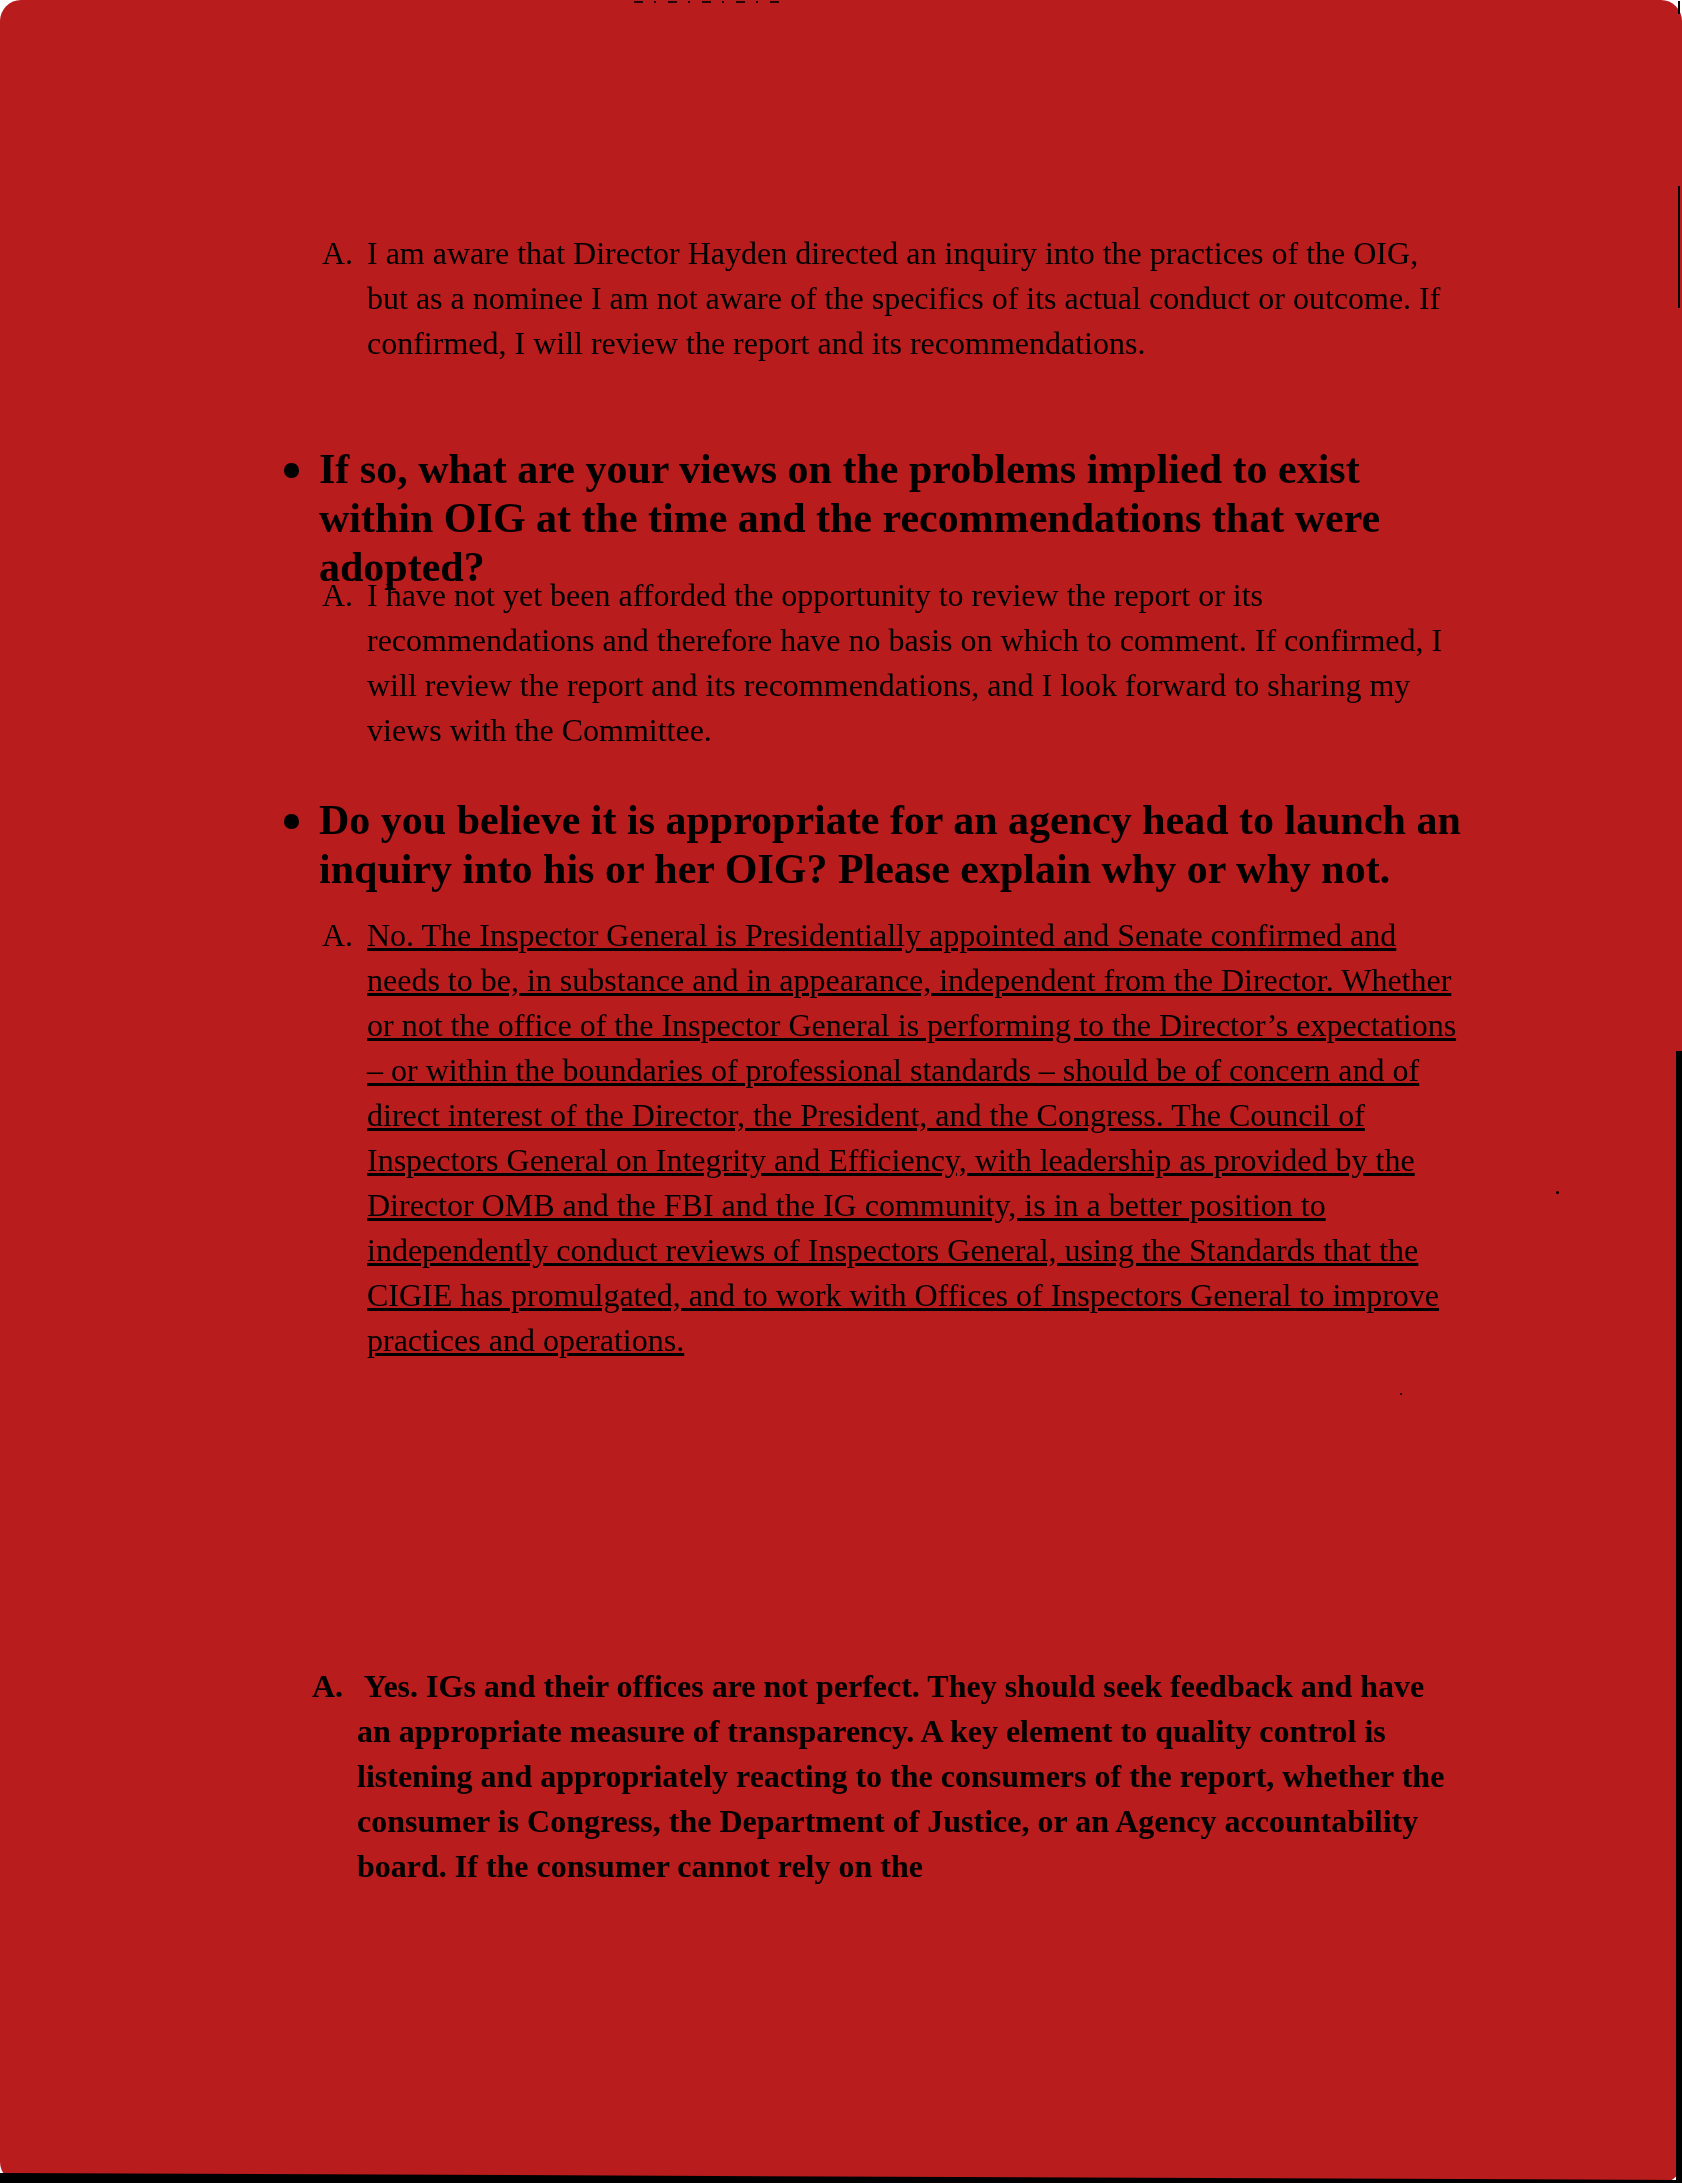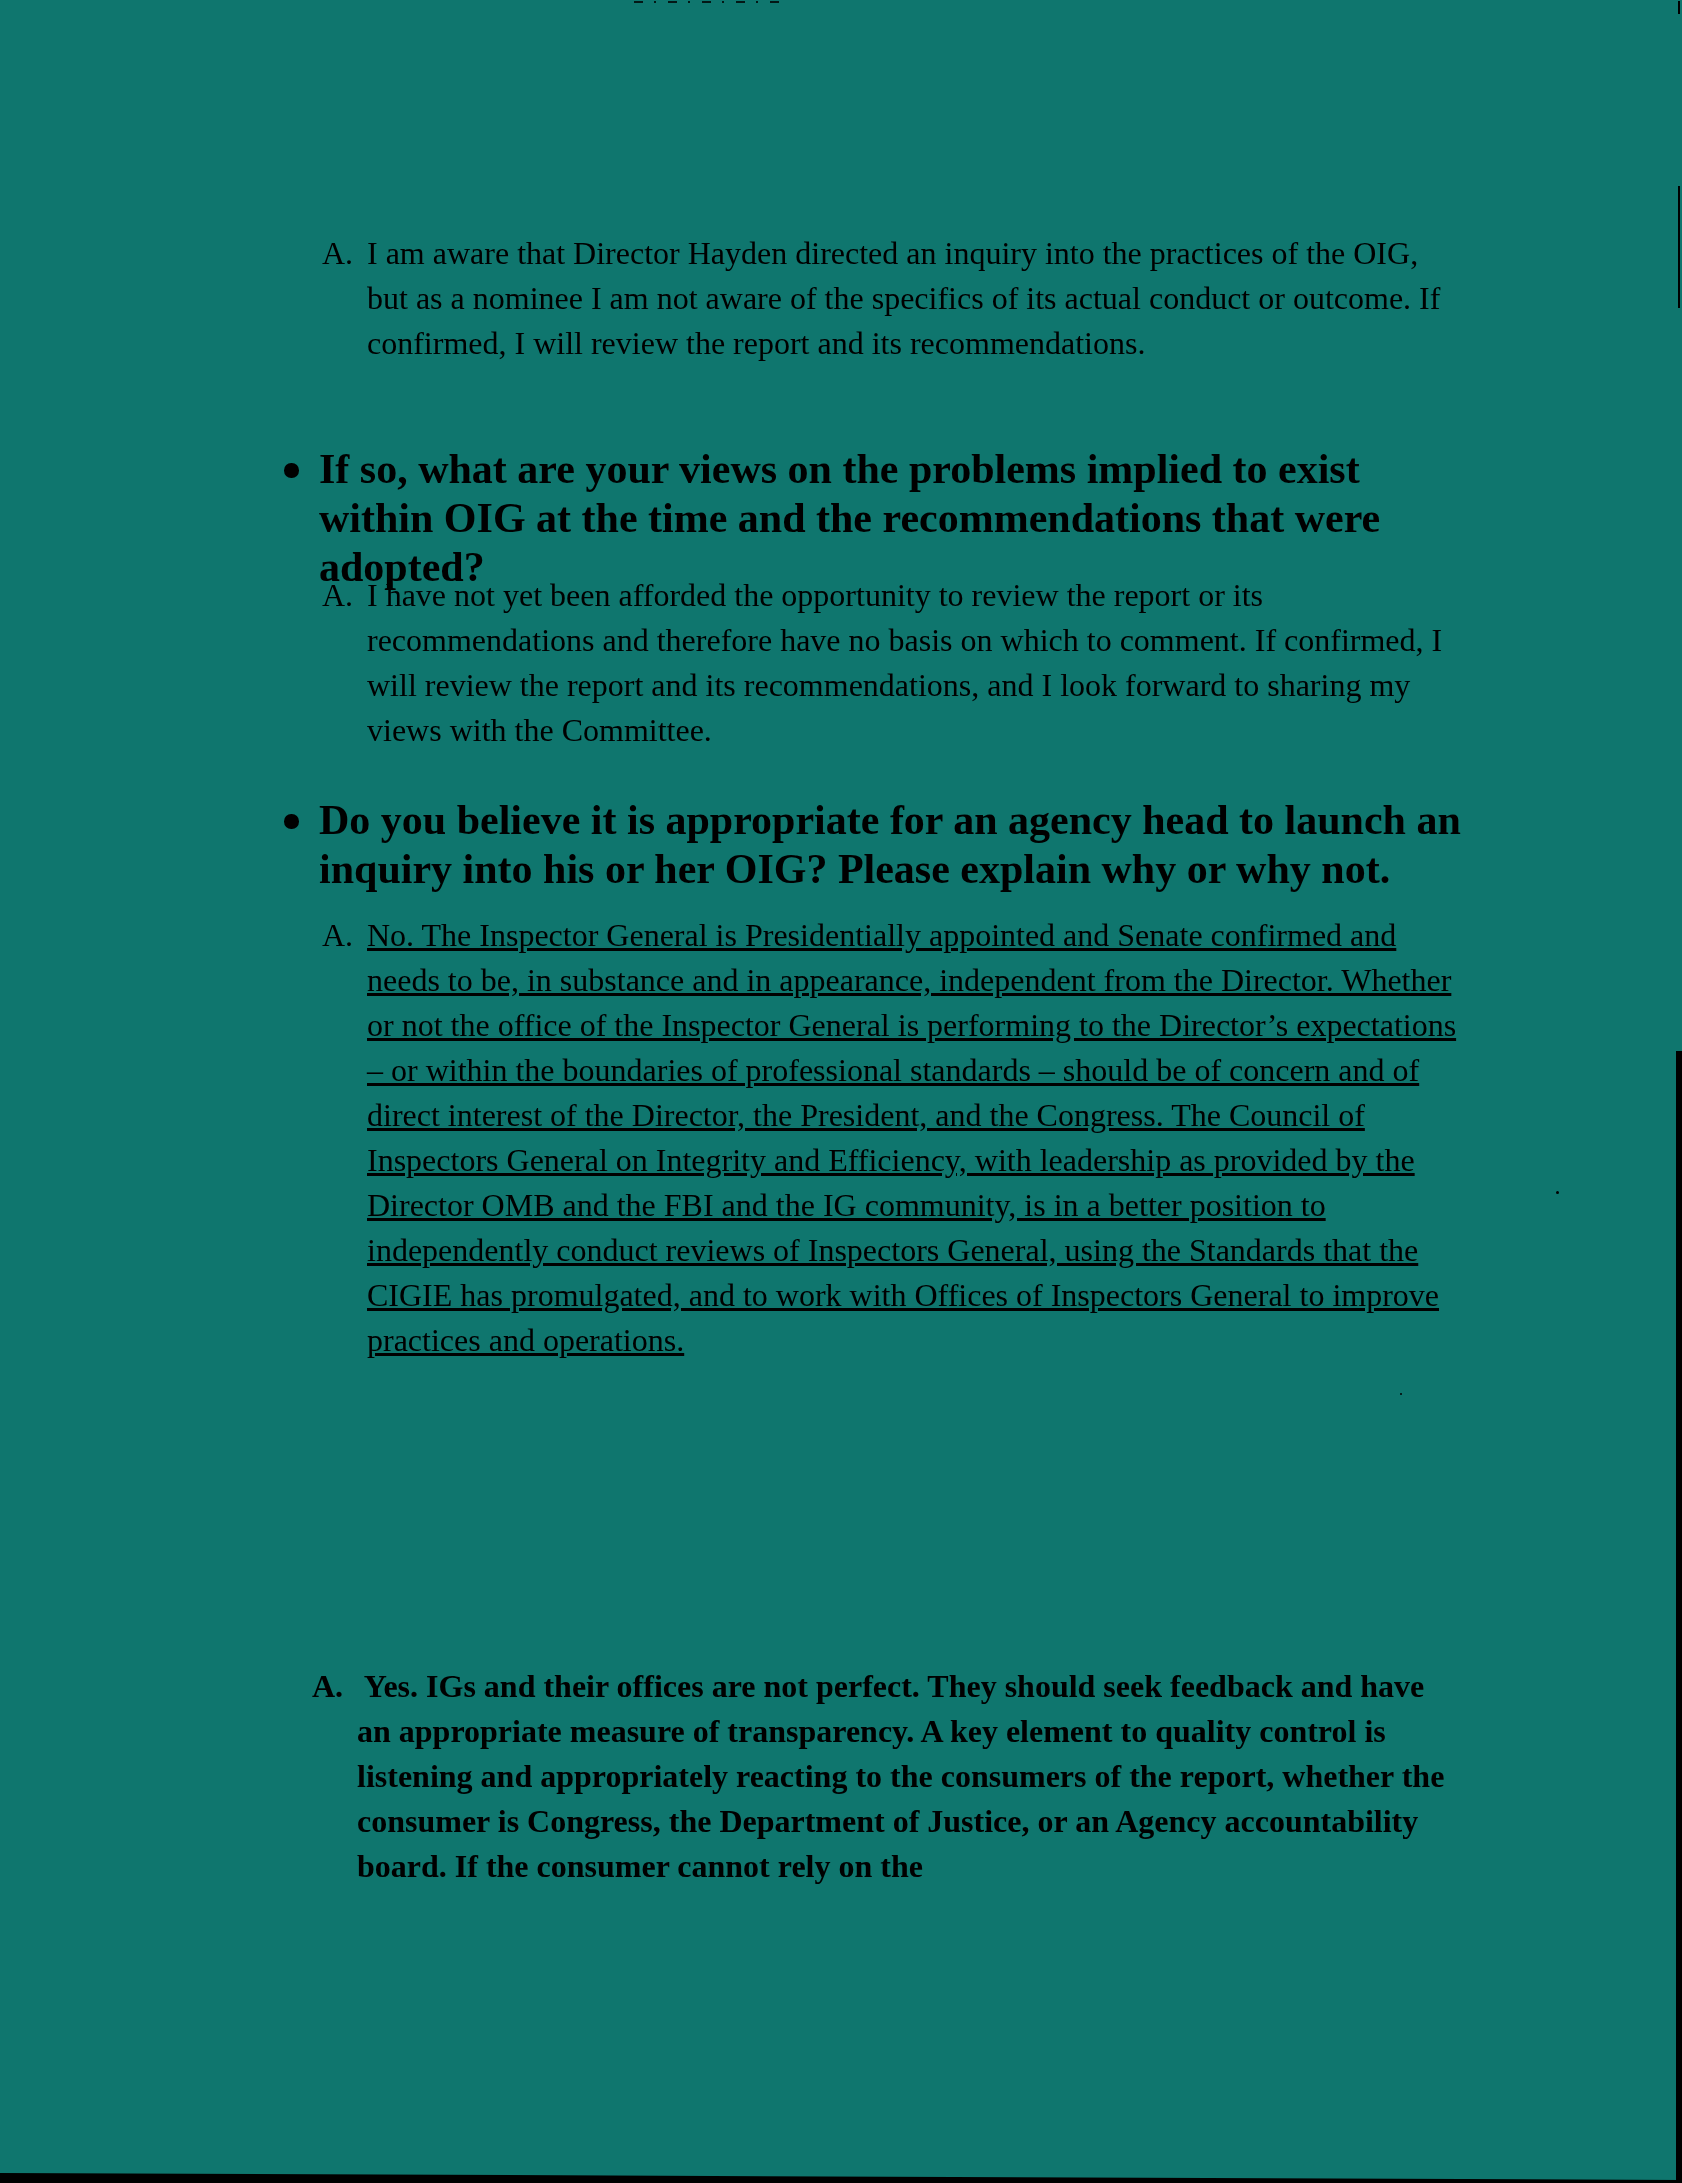--- a/index.html
+++ b/index.html
@@ -1,18 +1,18 @@
 <!DOCTYPE html>
 <html style="font-size:10.6px"><head>
 <meta charset="utf-8">
 <style>
   html, body { margin:0; padding:0; background:#ffffff; }
   body { width:1682px; height:2183px; position:relative; overflow:hidden;
          font-family:"Liberation Serif","DejaVu Serif",serif; color:#000; }
-  .page { position:absolute; left:0; top:0; width:1682px; height:2183px; background:#0f766e; }
+  .page { position:absolute; left:0; top:0; width:1682px; height:2183px; background:#b91c1c;border-radius:21px; }
 
   
   .top-marks { position:absolute; left:634px; top:1.3px; width:152px; height:2px;
                background:repeating-linear-gradient(90deg,#000 0 9.3px,transparent 9.3px 20px,#000 20px 22.5px,transparent 22.5px 34px); opacity:.8; }
   .right-line-top { position:absolute; left:1678px; top:1.3px; width:2px; height:13.2px; background:#000; }
   .right-line-mid { position:absolute; left:1678px; top:186px; width:2px; height:122px; background:#000; }
   .right-band { position:absolute; left:1676px; top:1051px; width:6px; height:1133px; background:#000; }
   .bottom-band { position:absolute; left:0; bottom:0; width:1682px; height:10px; background:#000;
                  clip-path:polygon(0 0, 100% 70%, 100% 100%, 0 100%); }
   .speck { position:absolute; width:3.3px; height:3.3px; background:#000; border-radius:50%; }

